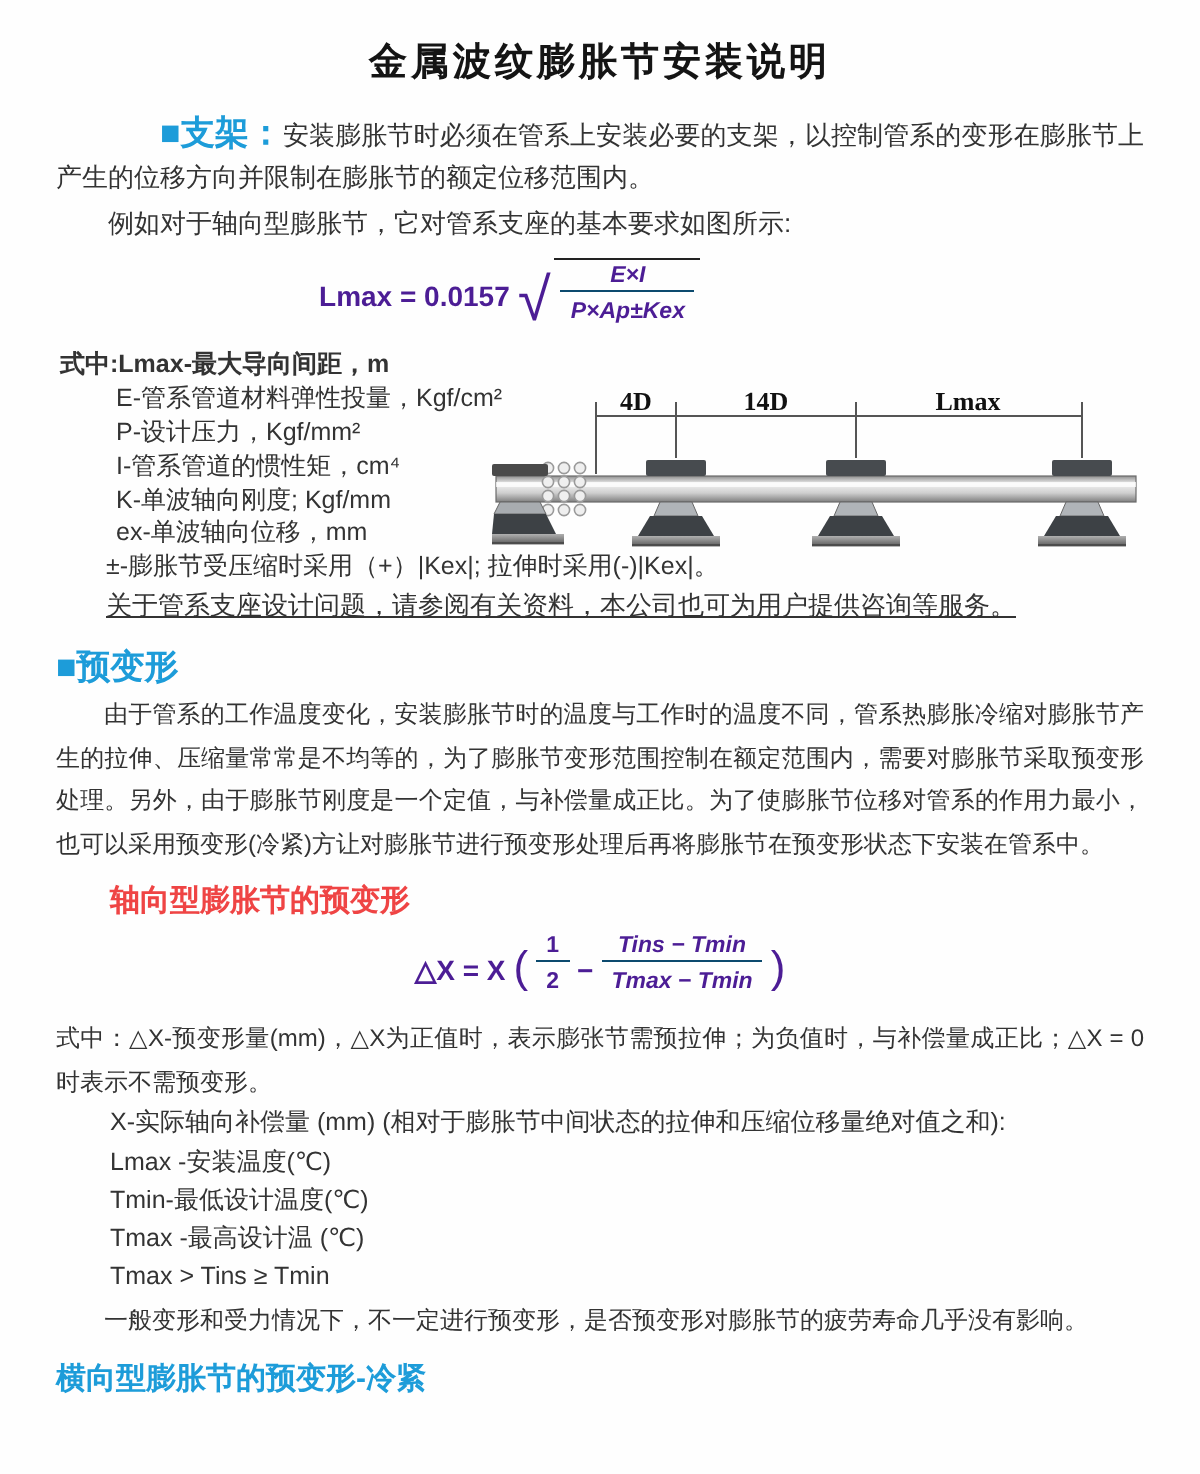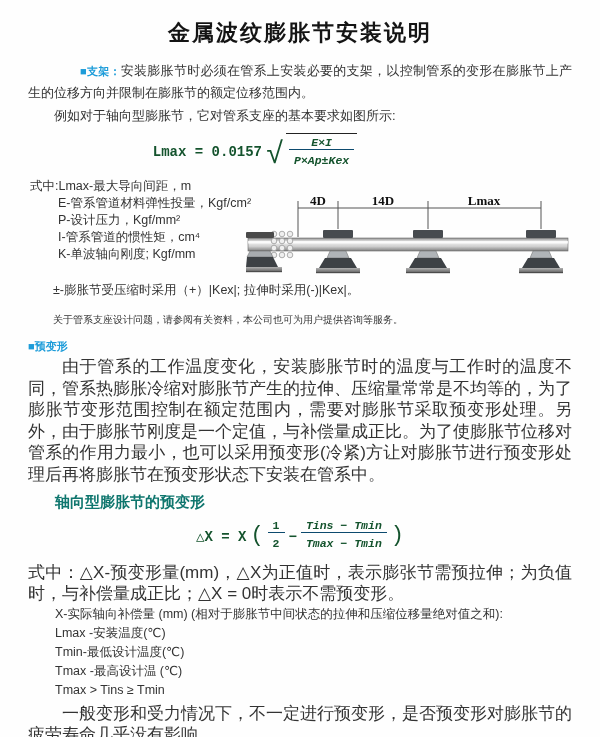--- a/index.html
+++ b/index.html
@@ -3,58 +3,58 @@
 <meta charset="utf-8">
 <style>
   html,body{margin:0;padding:0;}
   body{
     width:600px;height:737px;overflow:hidden;position:relative;
     background:#fefefe;color:#333;
     font-family:"Liberation Sans","DejaVu Sans",sans-serif;
   }
   .page{padding:12px 28px 0 28px;position:relative;}
   .title{
-    text-align:center;font-size:22px;font-weight:bold;color:#141414;
+    text-align:center;font-size:19px;font-weight:bold;color:#141414;
     letter-spacing:2px;margin:6px 0 12px 0;
   }
   .sec-marker{display:inline-block;}
-  .sec-head{color:#1d9cd9;font-size:11px;font-weight:bold;}
+  .sec-head{color:#1d9cd9;font-size:17px;font-weight:bold;}
   .body-txt{font-size:13px;line-height:21px;text-align:justify;margin:0;}
   .indent{text-indent:2em;}
   p.tight{margin:2px 0 0 0;}
   
   .formula{
     display:flex;justify-content:center;align-items:center;gap:4px;
-    font-family:Liberation Mono, monospace;font-weight:bold;
-    color:#14532d;margin:7px auto 7px auto;font-size:14px;
+    font-family:Liberation Sans, sans-serif;font-weight:bold;
+    color:#4c1d95;margin:7px auto 7px auto;font-size:14px;
   }
   .frac{display:inline-block;vertical-align:middle;text-align:center;
     line-height:1.15;font-size:11.5px;font-style:italic;}
   .frac .num{display:block;padding:0 5px;}
   .frac .den{display:block;border-top:1px solid #0c4a6e;padding:4px 5px;}
   .sqrt-sym{font-size:30px;font-weight:400;line-height:0.8;transform:translateY(3px);margin-right:-2px;}
   .radicand{border-top:1.5px solid #222;padding:2px 3px 0 3px;display:inline-block;vertical-align:middle;}
   .radicand .frac .num{border:none;}
   .bigp{font-size:22px;font-weight:400;line-height:1;transform:translateY(-1px);}
   .upright{font-style:normal;}
   
   .defs{font-size:12.5px;line-height:16.8px;margin-top:4px;}
   .defs .d-line{padding-left:30px;}
-  .defs .d-first{padding-left:2px;}
-  .defs .d-pm{padding-left:25px;margin-top:20px;}
-  .note-line{font-size:10px;line-height:18px;padding-left:25px;margin-top:12px;}
+  .defs .d-first{padding-left:2px;font-weight:bold;}
+  .defs .d-pm{padding-left:25px;}
+  .note-line{font-size:13px;line-height:18px;padding-left:25px;margin-top:2px;text-decoration:underline;}
   
   .diagram{position:absolute;left:246px;top:192px;width:352px;height:102px;}
   
   .sec2-head{margin:10px 0 2px 0;}
-  .sub-head{color:#0f766e;font-size:15px;font-weight:bold;margin:8px 0 2px 27px;}
+  .sub-head{color:#ef4444;font-size:15px;font-weight:bold;margin:8px 0 2px 27px;}
   .sub-head2{color:#1d9cd9;font-size:15px;font-weight:bold;margin:8px 0 2px 0;}
   .plain-lines{font-size:12.5px;line-height:19.2px;}
   .plain-lines .pl{padding-left:27px;}
-  .fs-para{font-size:17px;line-height:21.5px;text-align:justify;margin:2px 0 0 0;}
+  .fs-para{font-size:12px;line-height:21.5px;text-align:justify;margin:2px 0 0 0;}
 </style>
 </head>
 <body>
 
 <div class="page">
 
   <div class="title">金属波纹膨胀节安装说明</div>
 
   <p class="body-txt indent tight"><span class="sec-head"><span class="sec-marker">■</span><span>支架：</span></span><span>安装膨胀节时必须在管系上安装必要的支架，以控制管系的变形在膨胀节上产生的位移方向并限制在膨胀节的额定位移范围内。</span></p>
 
@@ -70,20 +70,21 @@
       </span>
     </span>
   </div>
 
   <div class="defs">
     <div class="d-first">式中:Lmax-最大导向间距，m</div>
     <div class="d-line">E-管系管道材料弹性投量，Kgf/cm²</div>
     <div class="d-line">P-设计压力，Kgf/mm²</div>
     <div class="d-line">I-管系管道的惯性矩，cm⁴</div>
     <div class="d-line">K-单波轴向刚度; Kgf/mm</div>
+    <div class="d-line">ex-单波轴向位移，mm</div>
     <div class="d-pm">±-膨胀节受压缩时采用（+）|Kex|; 拉伸时采用(-)|Kex|。</div>
   </div>
   <div class="note-line">关于管系支座设计问题，请参阅有关资料，本公司也可为用户提供咨询等服务。</div>
 
   <svg class="diagram" viewBox="0 0 352 102">
     <defs>
       <linearGradient id="gpipe" x1="0" y1="0" x2="0" y2="1">
         <stop offset="0" stop-color="#8e8e8e"></stop>
         <stop offset="0.3" stop-color="#f2f2f2"></stop>
         <stop offset="0.65" stop-color="#cfcfcf"></stop>

